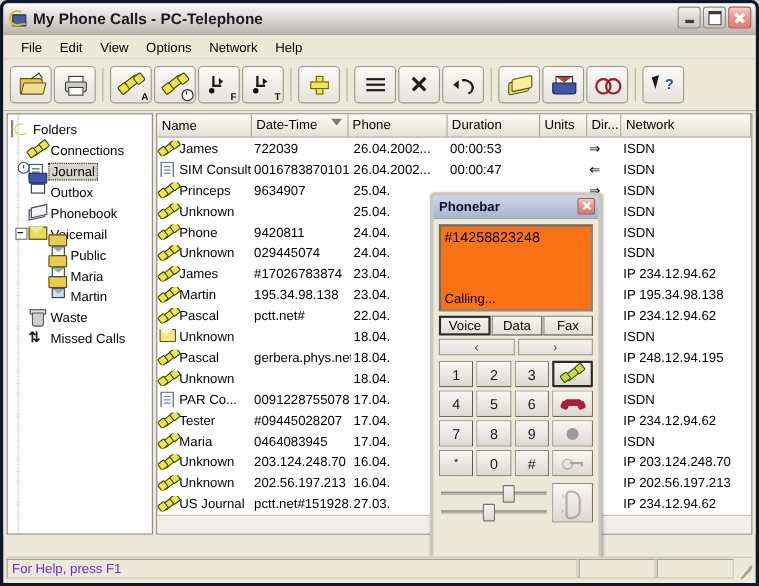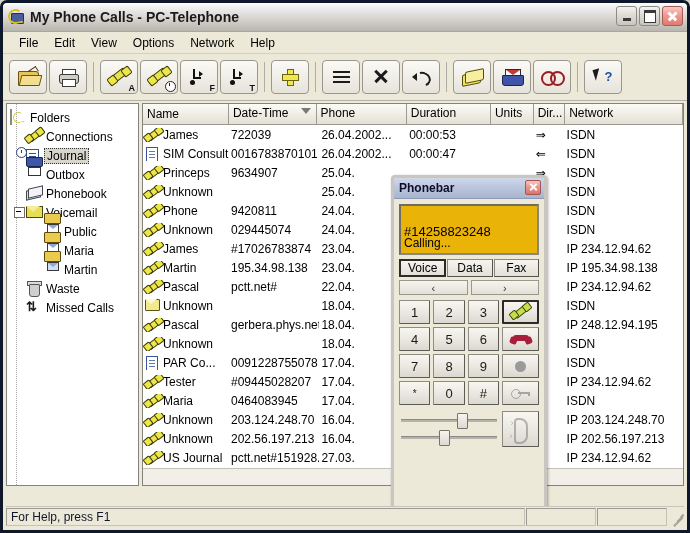--- a/index.html
+++ b/index.html
@@ -246,22 +246,22 @@
     position:absolute;right:3px;top:2px;width:16px;height:15px;box-sizing:border-box;
     border:1px solid #a3564f;border-radius:2px;
     background:linear-gradient(180deg,#f6c3bd 0%,#e8948c 50%,#d9756c 100%);
     display:flex;align-items:center;justify-content:center;
   }
   .pb-close .xx{position:relative;width:9px;height:9px;}
   .pb-close .xx:before,.pb-close .xx:after{content:"";position:absolute;left:0;top:3.4px;width:9px;height:2.2px;background:#fff;}
   .pb-close .xx:before{transform:rotate(45deg);} .pb-close .xx:after{transform:rotate(-45deg);}
   .pb-body{padding:5px 5px 4px 5px;}
   .pb-display{
-    height:51px;background:#eab308;border:2px solid #8a8780;border-top-color:#6f6c66;border-left-color:#6f6c66;
-    box-sizing:border-box;padding:18px 3px;font-size:13px;color:#000;position:relative;
+    height:79px;background:#f97316;border:2px solid #8a8780;border-top-color:#6f6c66;border-left-color:#6f6c66;
+    box-sizing:border-box;padding:2px 3px;font-size:13px;color:#000;position:relative;
   }
   .pb-display .num{line-height:15px;}
   .pb-display .st{position:absolute;left:3px;bottom:3px;font-size:12px;}
   .pb-modes{display:flex;margin-top:4px;gap:1px;}
   .pb-mode{
     flex:1;height:18px;box-sizing:border-box;font-size:12px;color:#000;
     display:flex;align-items:center;justify-content:center;
     background:linear-gradient(180deg,#f6f4ee,#e3e0d8);
     border:1px solid #8b8880;border-right-color:#55534e;border-bottom-color:#55534e;
   }
@@ -316,21 +316,21 @@
   }
 
   
   .statusbar{
     position:absolute;left:3px;right:3px;bottom:3px;height:20px;
     background:#ece9d8;display:flex;align-items:center;
     border-top:1px solid #c8c5be;
   }
   .sb-main{
     flex:1;height:18px;box-sizing:border-box;border:1px solid #c5c2bb;border-top-color:#9e9b95;border-left-color:#9e9b95;
-    font-size:12px;color:#0f172a;padding:1px 4px;
+    font-size:12px;color:#6d28d9;padding:1px 4px;
   }
   .sb-cell{width:70px;height:18px;box-sizing:border-box;border:1px solid #c5c2bb;border-top-color:#9e9b95;border-left-color:#9e9b95;margin-left:1px;}
   .sb-grip{width:15px;height:15px;position:relative;margin-left:2px;}
   .sb-grip i{position:absolute;background:#a5a29b;height:1.5px;transform:rotate(-45deg);}
   .sb-grip i:nth-child(1){width:12px;right:0;bottom:2px;}
   .sb-grip i:nth-child(2){width:8px;right:0;bottom:5px;}
   .sb-grip i:nth-child(3){width:4px;right:0;bottom:8px;}
 </style>
 </head>
 <body>

